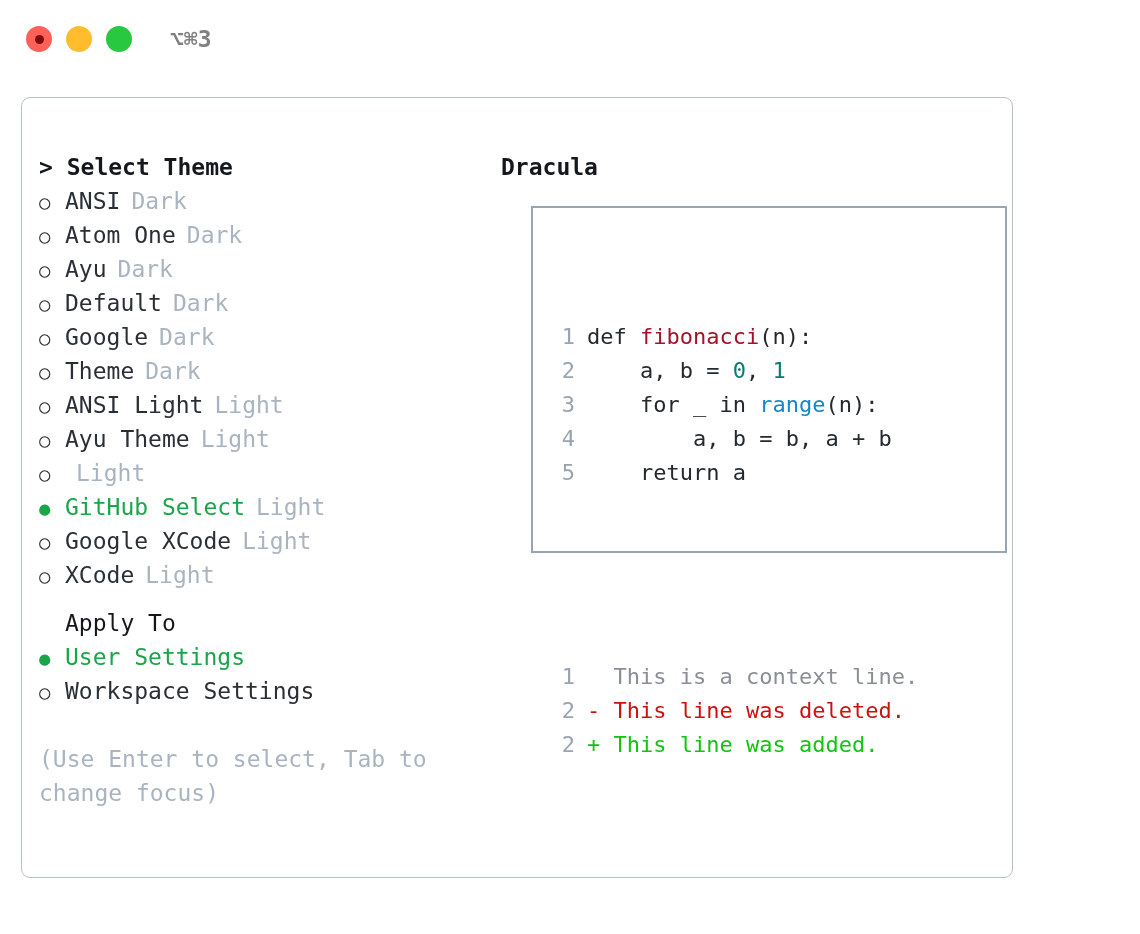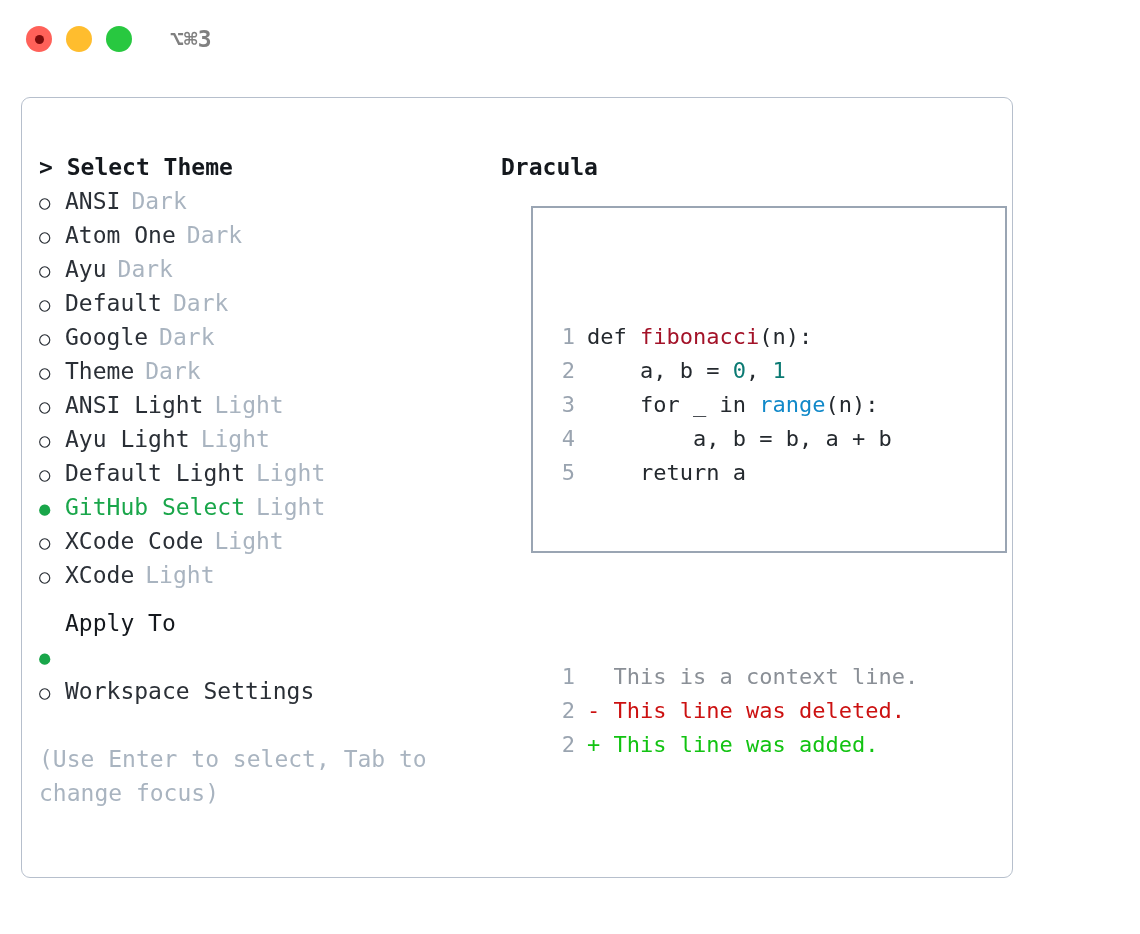--- a/index.html
+++ b/index.html
@@ -235,31 +235,31 @@
       <div class="section-title">&gt; Select Theme</div>
 
       <div class="theme-list" id="theme-list">
           <div class="theme-row"><span class="bullet">○</span><span class="theme-name">ANSI</span><span class="theme-tag">Dark</span></div>
           <div class="theme-row"><span class="bullet">○</span><span class="theme-name">Atom One</span><span class="theme-tag">Dark</span></div>
           <div class="theme-row"><span class="bullet">○</span><span class="theme-name">Ayu</span><span class="theme-tag">Dark</span></div>
           <div class="theme-row"><span class="bullet">○</span><span class="theme-name">Default</span><span class="theme-tag">Dark</span></div>
           <div class="theme-row"><span class="bullet">○</span><span class="theme-name">Google</span><span class="theme-tag">Dark</span></div>
           <div class="theme-row"><span class="bullet">○</span><span class="theme-name">Theme</span><span class="theme-tag">Dark</span></div>
           <div class="theme-row"><span class="bullet">○</span><span class="theme-name">ANSI Light</span><span class="theme-tag">Light</span></div>
-          <div class="theme-row"><span class="bullet">○</span><span class="theme-name">Ayu Light</span><span class="theme-tag">Light</span></div>
-          <div class="theme-row"><span class="bullet">○</span><span class="theme-name">Default Light</span><span class="theme-tag">Light</span></div>
+          <div class="theme-row"><span class="bullet">○</span><span class="theme-name">Ayu Theme</span><span class="theme-tag">Light</span></div>
+          <div class="theme-row"><span class="bullet">○</span><span class="theme-tag">Light</span></div>
           <div class="theme-row selected"><span class="bullet selected">●</span><span class="theme-name">GitHub Select</span><span class="theme-tag">Light</span></div>
-          <div class="theme-row"><span class="bullet">○</span><span class="theme-name">XCode Code</span><span class="theme-tag">Light</span></div>
+          <div class="theme-row"><span class="bullet">○</span><span class="theme-name">Google XCode</span><span class="theme-tag">Light</span></div>
           <div class="theme-row"><span class="bullet">○</span><span class="theme-name">XCode</span><span class="theme-tag">Light</span></div>
         </div>
 
       <div class="applyto">
         <div class="applyto-title">Apply To</div>
         <div id="applyto-list">
-            <div class="theme-row selected"><span class="bullet selected">●</span></div>
+            <div class="theme-row selected"><span class="bullet selected">●</span><span class="theme-name">User Settings</span></div>
             <div class="theme-row"><span class="bullet">○</span><span class="theme-name">Workspace Settings</span></div>
           </div>
       </div>
 
       <div class="hint">(Use Enter to select, Tab to change focus)</div>
     </div>
 
     <div class="col-right">
       <div class="preview-title">Dracula</div>
 

